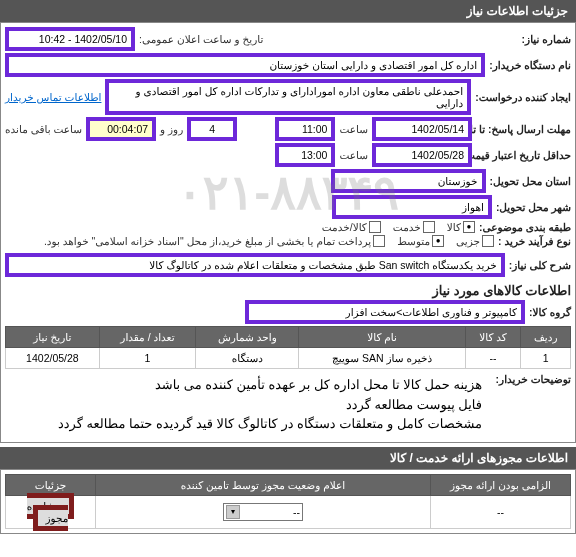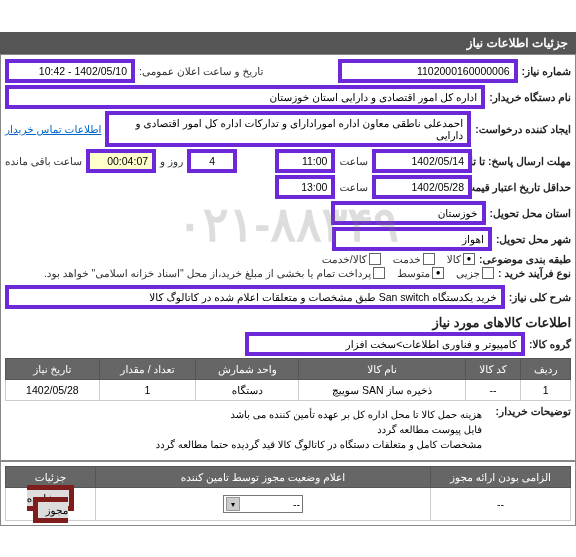--- a/index.html
+++ b/index.html
@@ -11,21 +11,20 @@
     background: #fff;
     width: 576px;
     direction: rtl;
   }
   .header-bar {
     background: #555;
     color: #fff;
     padding: 4px 8px;
     font-size: 12px;
     font-weight: bold;
-    margin-top: 32px;
   }
   .content-box {
     border: 1px solid #888;
     padding: 4px;
     margin: 0;
   }
   .row {
     display: flex;
     align-items: center;
     margin-bottom: 2px;
@@ -93,21 +92,21 @@
     border: 1px solid #555;
     font-weight: normal;
   }
   td {
     padding: 4px;
     border: 1px solid #ccc;
     text-align: center;
     background: #fff;
   }
   .notes {
-    font-size: 10px;
+    font-size: 13px;
     line-height: 1.5;
     padding: 2px 0;
   }
   .watermark {
     position: absolute;
     top: 164px;
     left: 50%;
     transform: translate(-50%, 0);
     font-size: 48px;
     color: rgba(120,120,120,0.25);
@@ -149,21 +148,20 @@
 <body>
 
 <div class="rel">
   <div class="watermark">۰۲۱-۸۸۳۴۹</div>
 
   <div class="header-bar">جزئیات اطلاعات نیاز</div>
 
   <div class="content-box">
     <div class="row">
       <span class="label bold-label">شماره نیاز:</span>
-      <span class="value-box" style="width:180px">1102000160000006</span>
       <span style="flex:1"></span>
       <span class="label">تاریخ و ساعت اعلان عمومی:</span>
       <span class="value-box" style="width:130px">1402/05/10 - 10:42</span>
     </div>
 
     <div class="row">
       <span class="label bold-label">نام دستگاه خریدار:</span>
       <span class="value-box" style="flex:1">اداره کل امور اقتصادی و دارایی استان خوزستان</span>
     </div>
 
@@ -272,20 +270,21 @@
     <div class="row" style="margin-top:4px;align-items:flex-start">
       <span class="label bold-label" style="width:85px">توضیحات خریدار:</span>
       <div class="notes" style="flex:1">
         <div>هزینه حمل کالا تا محل اداره کل بر عهده تأمین کننده می باشد</div>
         <div>فایل پیوست مطالعه گردد</div>
         <div>مشخصات کامل و متعلقات دستگاه در کاتالوگ کالا قید گردیده حتما مطالعه گردد</div>
       </div>
     </div>
   </div>
 
+  <div class="header-bar" style="margin-top:4px">اطلاعات مجوزهای ارائه خدمت / کالا</div>
 
   <div class="content-box">
     <table>
       <thead>
         <tr>
           <th style="width:140px">الزامی بودن ارائه مجوز</th>
           <th>اعلام وضعیت مجوز توسط تامین کننده</th>
           <th style="width:90px">جزئیات</th>
         </tr>
       </thead>

